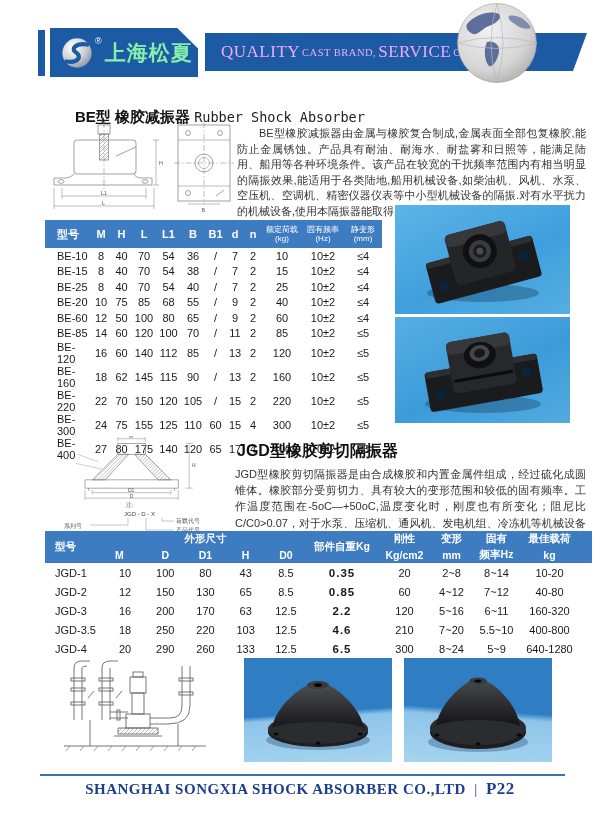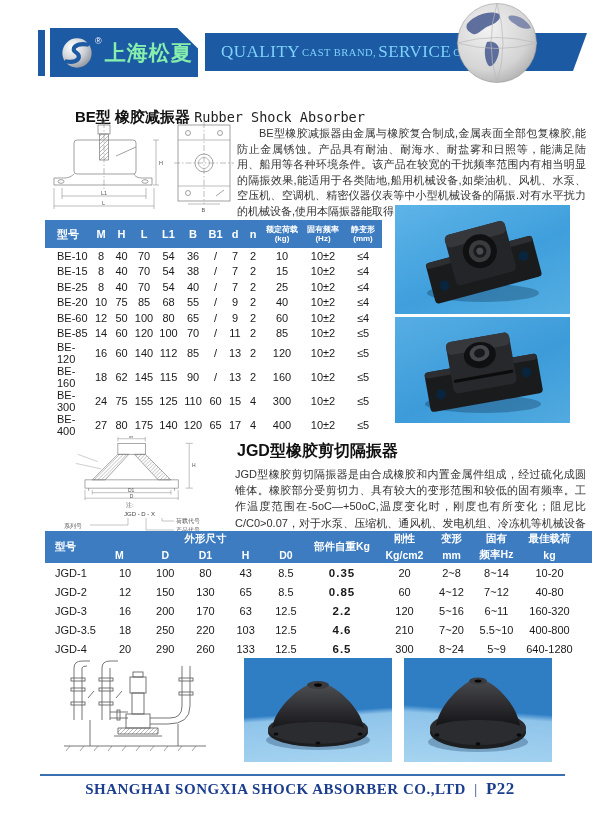--- a/index.html
+++ b/index.html
@@ -10,41 +10,41 @@
   
   .accent-bar{left:38px;top:30px;width:7px;height:46px;background:#1d5aa4;}
   .logo-box{left:50px;top:28px;width:148px;height:49px;background:#1d5aa4;
             clip-path:polygon(0 0,86% 0,100% 42%,100% 100%,0 100%);
             display:flex;align-items:center;padding-left:10px;box-sizing:border-box;}
   .logo-text{color:#86efac;font-size:21px;font-weight:bold;letter-spacing:1px;margin-left:4px;}
   .reg-mark{color:#fff;font-size:9px;position:relative;top:-12px;left:1px;}
   .banner-bar{left:205px;top:33px;width:382px;height:38px;background:#1d5aa4;
               clip-path:polygon(0 0,100% 0,calc(100% - 14px) 100%,0 100%);
               display:flex;align-items:center;padding-left:16px;box-sizing:border-box;
-              color:#7dd3fc;font-family:"Liberation Serif",serif;white-space:nowrap;}
+              color:#f0abfc;font-family:"Liberation Serif",serif;white-space:nowrap;}
   .banner-big{font-size:17px;letter-spacing:.5px;}
   .banner-small{font-size:10.5px;letter-spacing:.5px;padding:0 2px;}
   .globe{left:447px;top:2px;width:100px;height:81px;}
 
   
   .be-title{left:75px;top:108px;font-size:15px;color:#111;}
   .be-title .zh{font-weight:bold;}
   .be-title .en{font-family:"DejaVu Sans Mono",monospace;font-size:13.5px;color:#222;}
   .be-desc{left:237px;top:126px;width:349px;font-size:11px;line-height:15.6px;color:#333;
            text-align:justify;text-indent:2em;}
   .jgd-title{left:237px;top:441px;font-size:16px;font-weight:bold;color:#111;}
   .jgd-desc{left:235px;top:466px;width:351px;font-size:11px;line-height:16.2px;color:#333;
             text-align:justify;}
 
   
   table{border-collapse:collapse;table-layout:fixed;}
   .be-table{left:45px;top:220px;width:337px;font-size:11px;}
   .be-table th{background:#3d7cc1;color:#fff;font-weight:bold;height:28px;
                white-space:pre-line;text-align:center;vertical-align:middle;padding:0;}
-  .be-table th.small{font-size:8px;font-weight:bold;line-height:9.5px;}
+  .be-table th.small{font-size:8px;font-weight:normal;line-height:9.5px;}
   .be-table td{height:15.5px;text-align:center;color:#1a1a1a;padding:0;}
   .be-table td:first-child,.be-table th:first-child{text-align:left;padding-left:12px;}
 
   .jgd-table{left:45px;top:531px;width:523px;font-size:11px;}
   .jgd-table th{background:#3d7cc1;color:#fff;font-weight:bold;height:16px;
                 text-align:center;vertical-align:middle;padding:0;font-size:10.5px;}
   .jgd-table td{height:19px;text-align:center;color:#1a1a1a;padding:0;}
   .jgd-table td:first-child,.jgd-table th:first-child{text-align:left;padding-left:10px;}
   .jgd-table td:last-child,.jgd-table th:last-child{padding-right:14px;}
   .jgd-table td:nth-child(7){font-weight:bold;font-size:11.5px;letter-spacing:1px;}
@@ -312,20 +312,34 @@
           <td>BE-160</td>
           <td>18</td>
           <td>62</td>
           <td>145</td>
           <td>115</td>
           <td>90</td>
           <td>/</td>
           <td>13</td>
           <td>2</td>
           <td>160</td>
+          <td>10±2</td>
+          <td>≤5</td>
+        </tr>
+        <tr>
+          <td>BE-220</td>
+          <td>22</td>
+          <td>70</td>
+          <td>150</td>
+          <td>120</td>
+          <td>105</td>
+          <td>/</td>
+          <td>15</td>
+          <td>2</td>
+          <td>220</td>
           <td>10±2</td>
           <td>≤5</td>
         </tr>
         <tr>
           <td>BE-300</td>
           <td>24</td>
           <td>75</td>
           <td>155</td>
           <td>125</td>
           <td>110</td>

